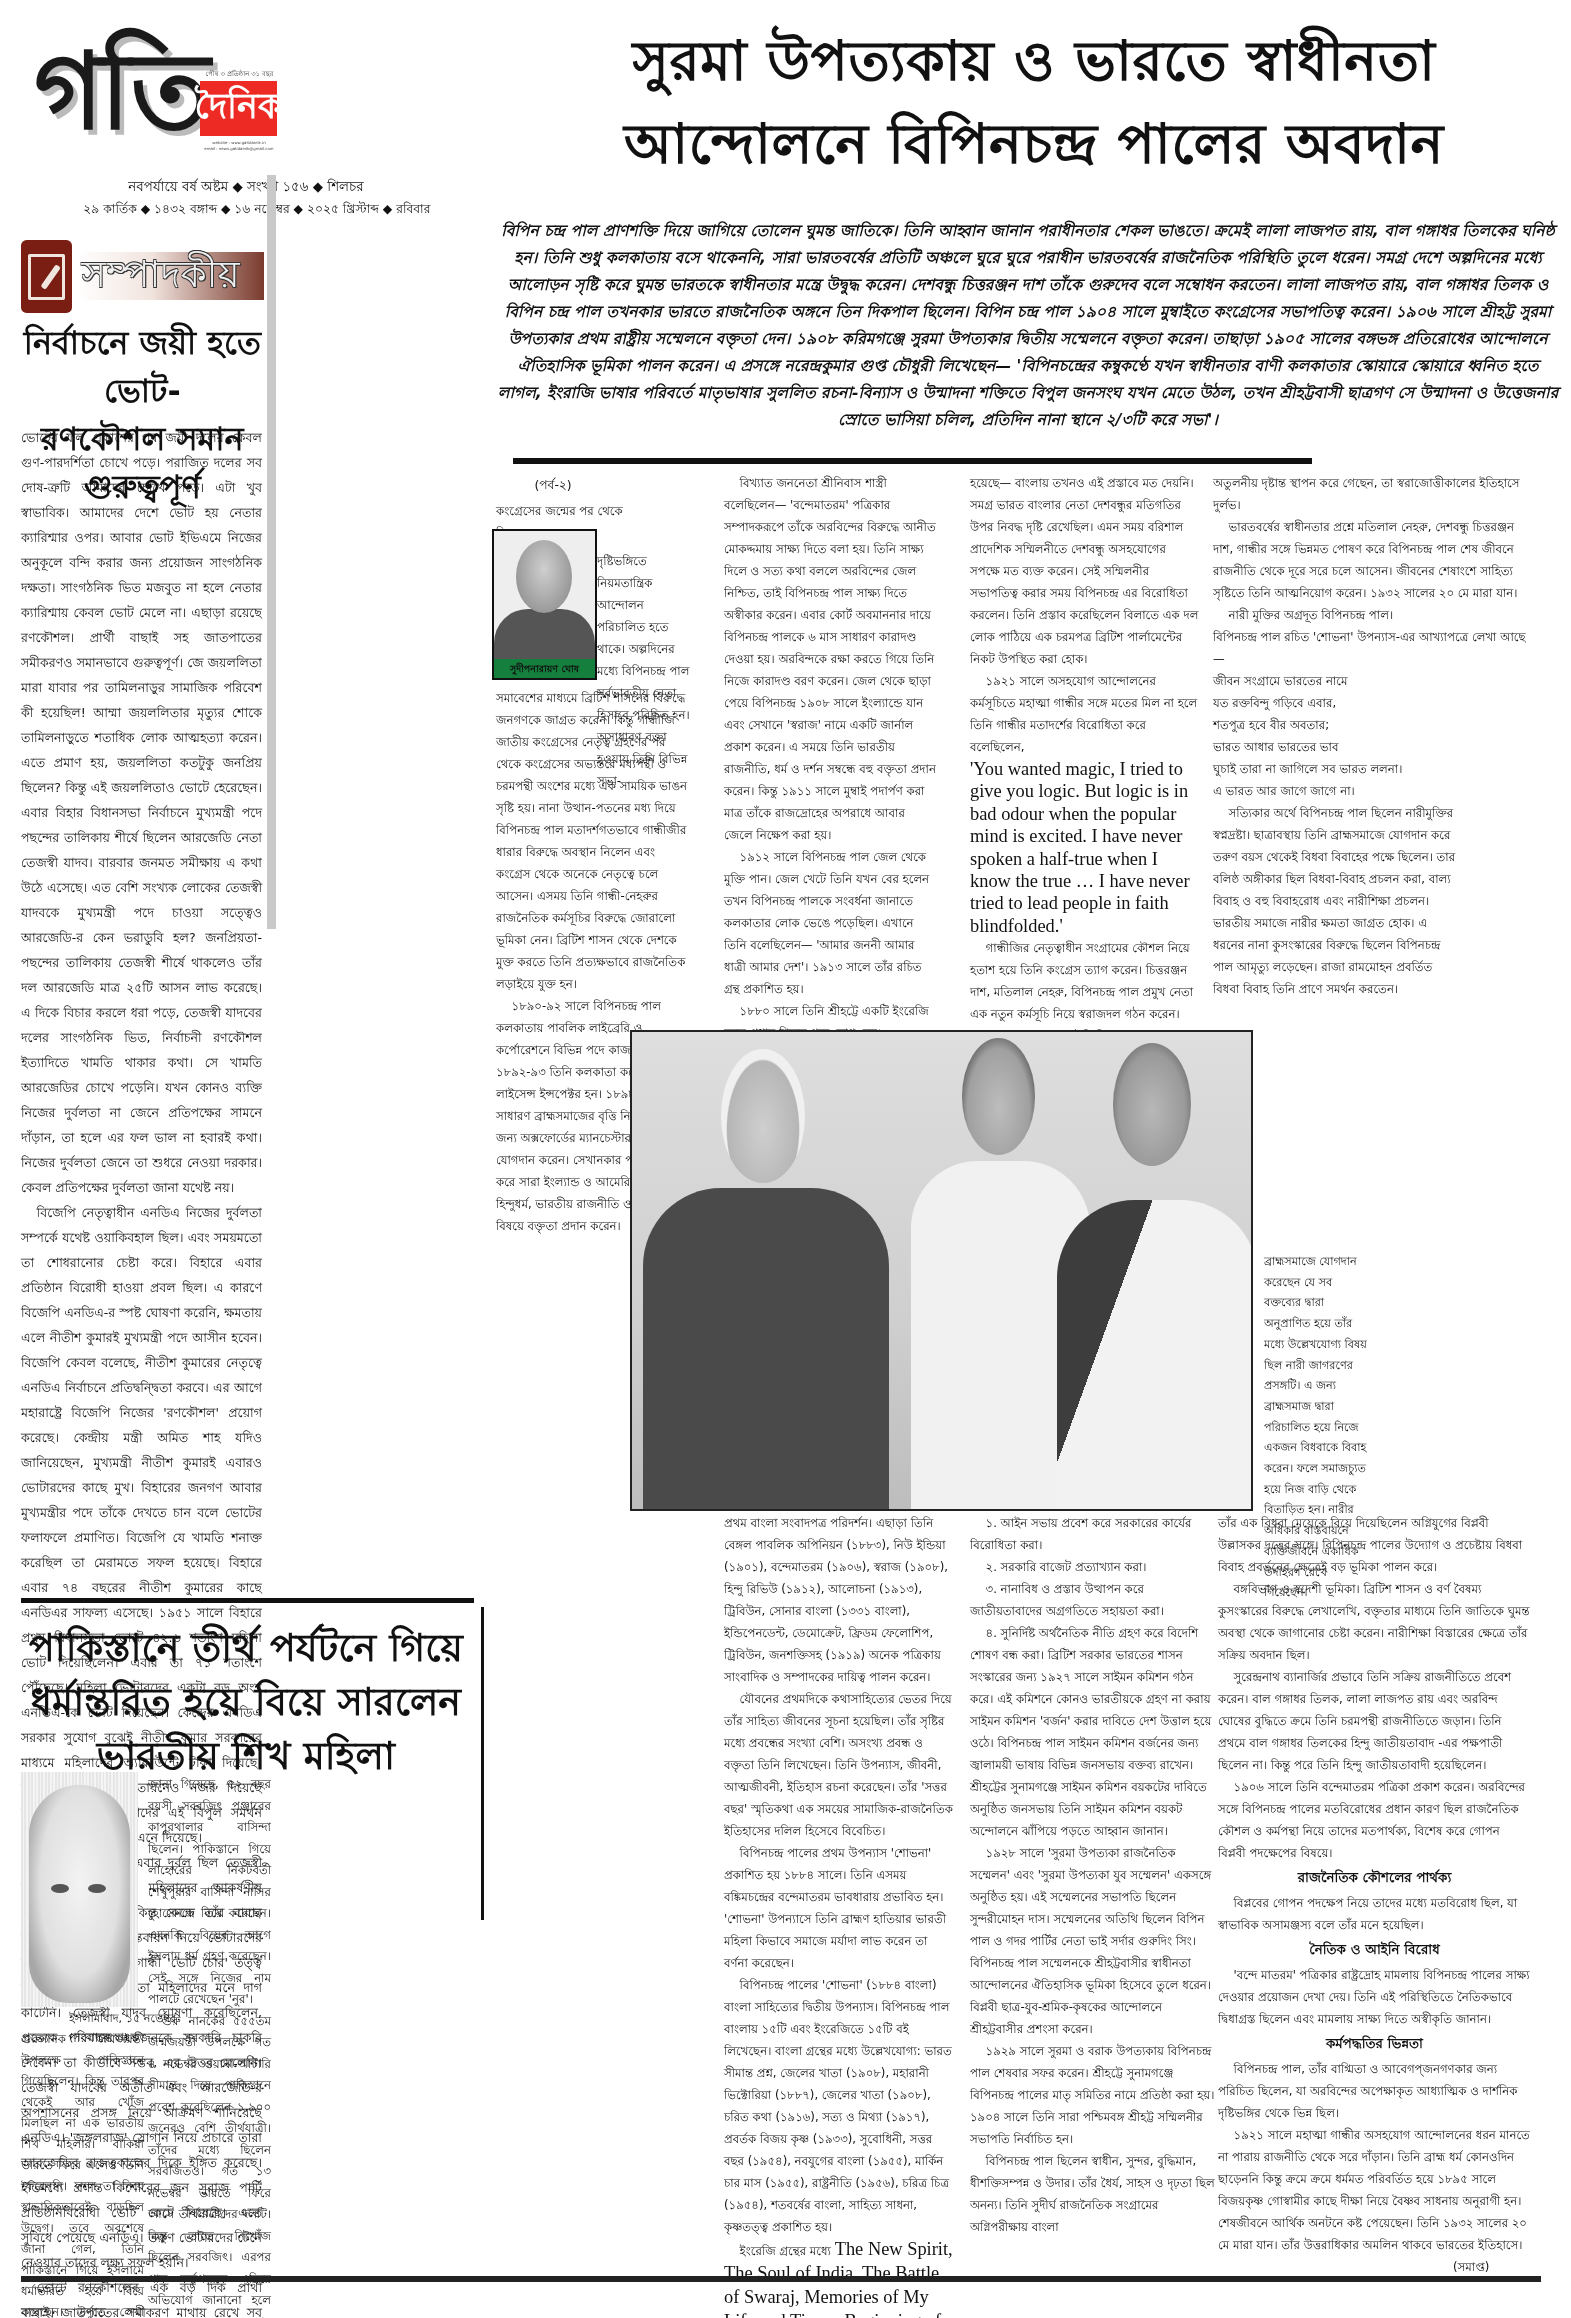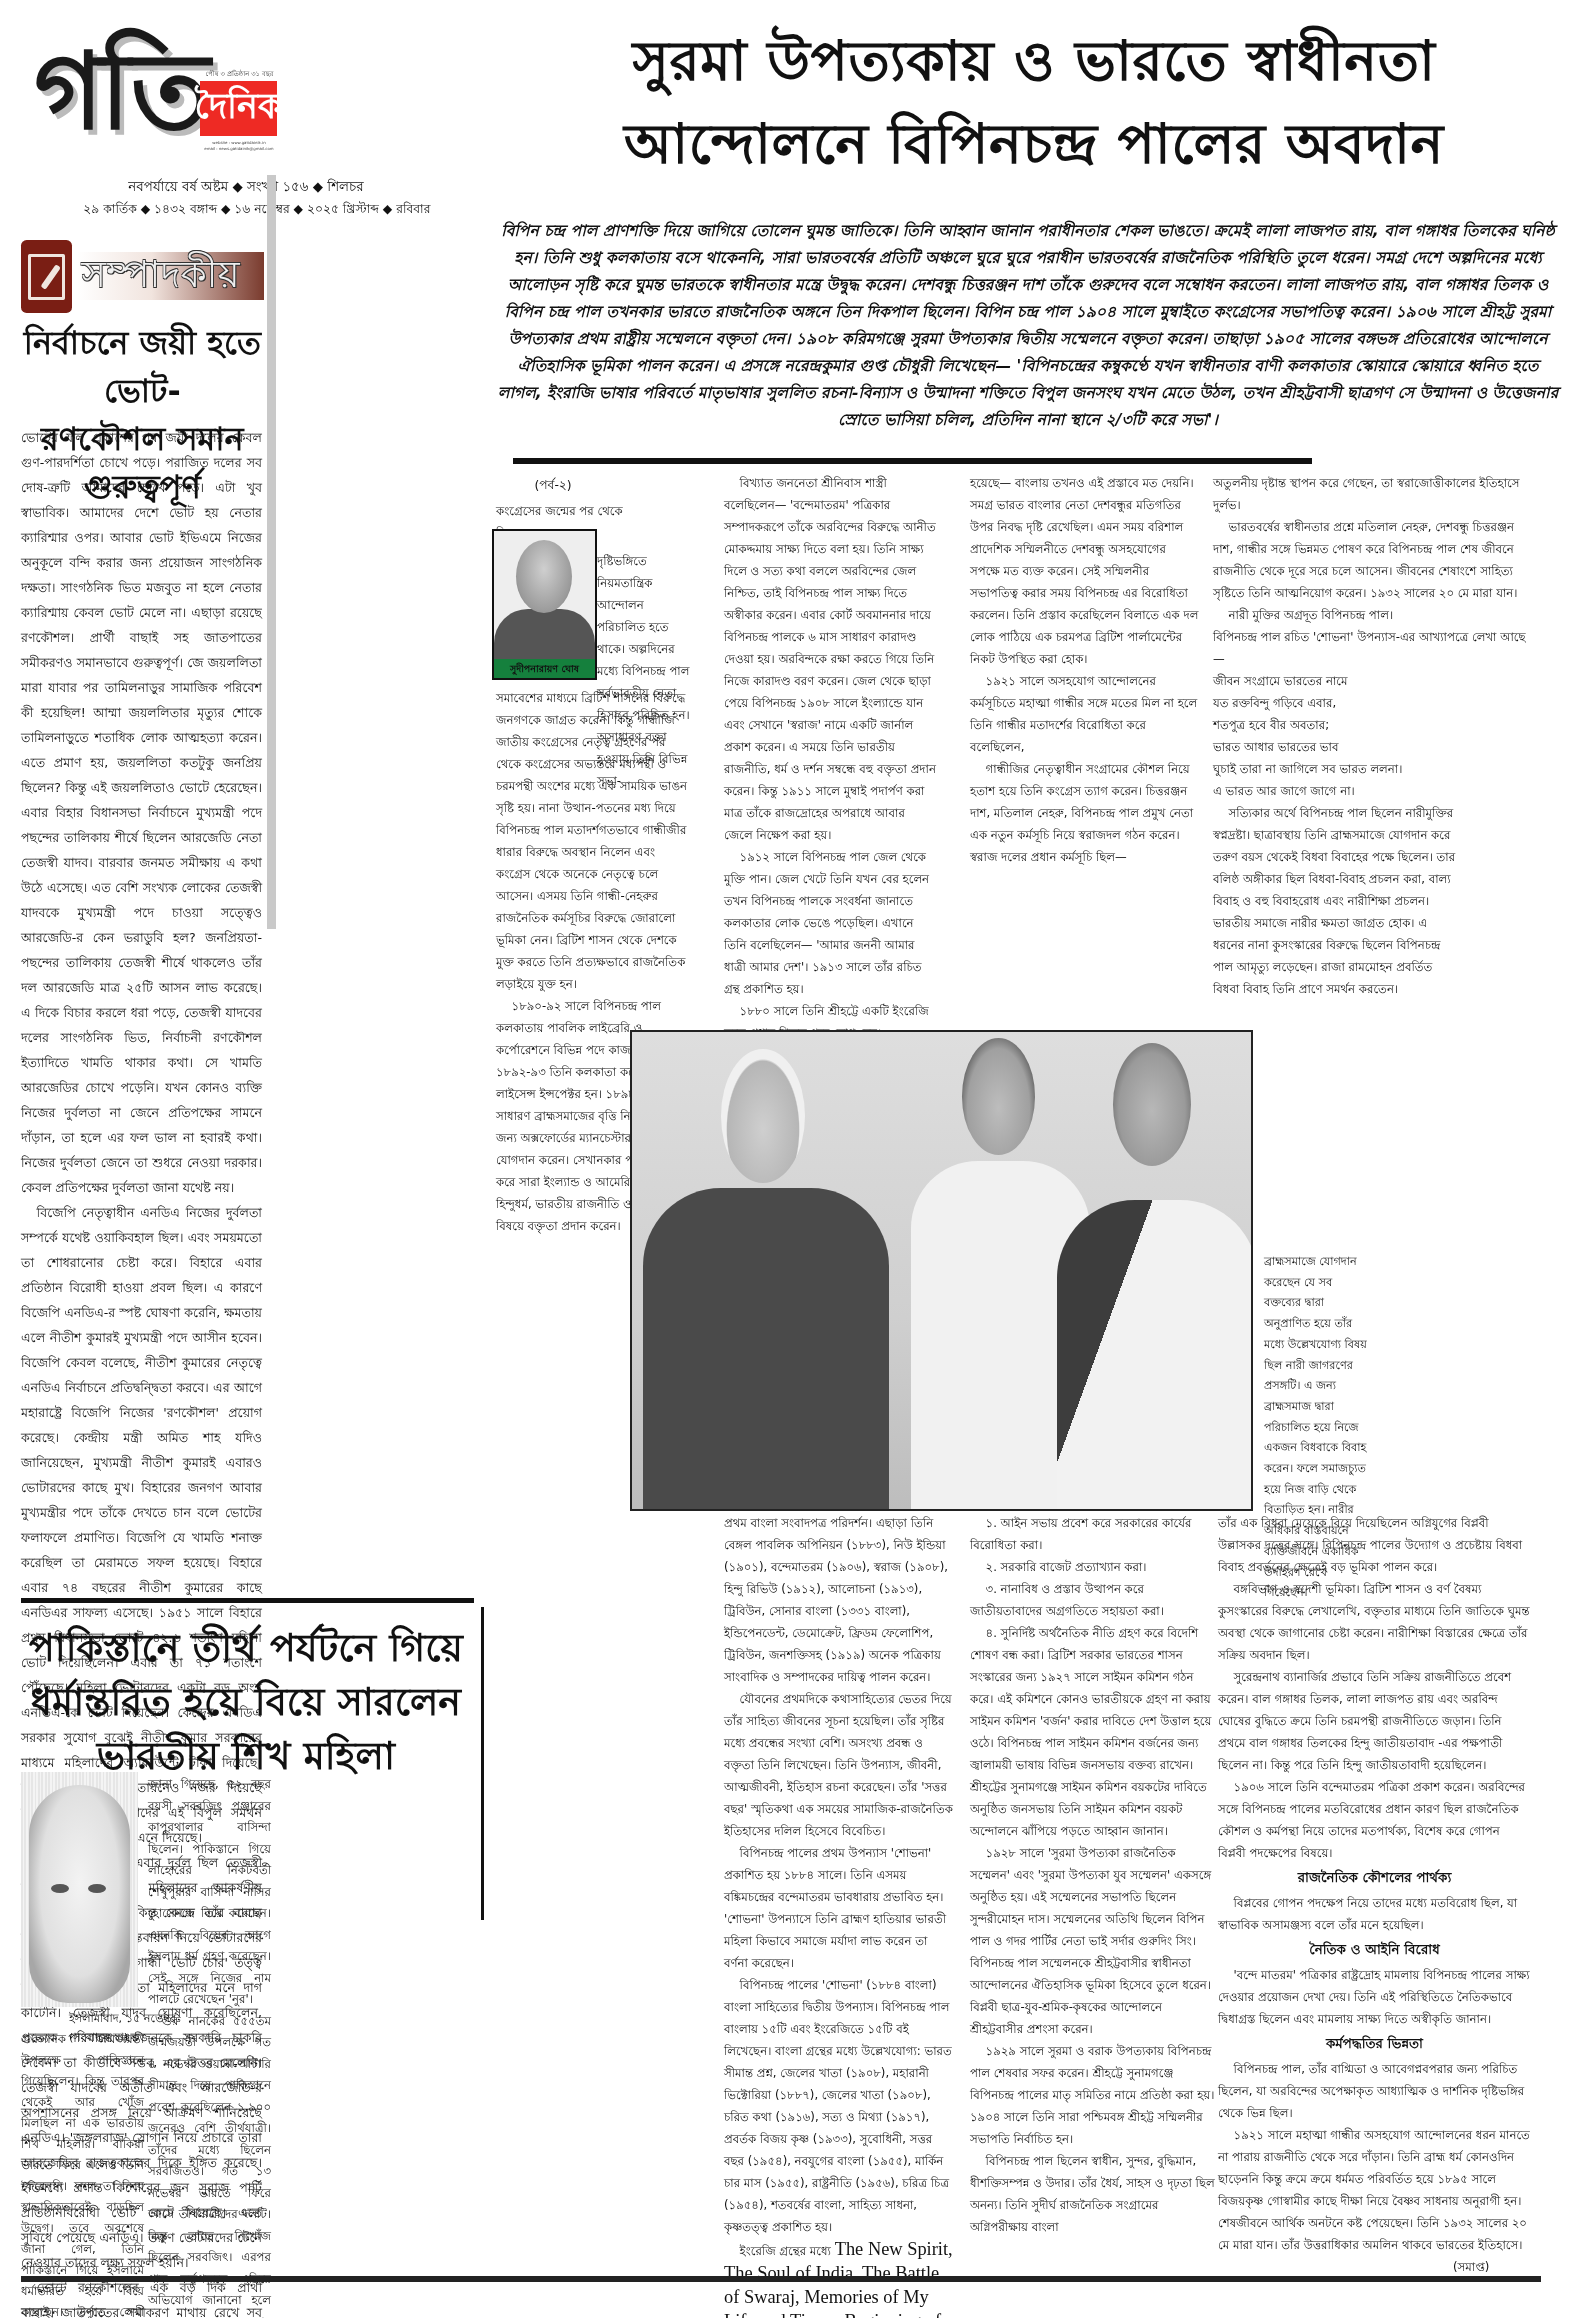--- a/index.html
+++ b/index.html
@@ -144,20 +144,21 @@
   <p>১৮৯০-৯২ সালে বিপিনচন্দ্র পাল কলকাতায় পাবলিক লাইব্রেরি ও কর্পোরেশনে বিভিন্ন পদে কাজ করেন। ১৮৯২-৯৩ তিনি কলকাতা কর্পোরেশনে লাইসেন্স ইন্সপেক্টর হন। ১৮৯৮ সালে তিনি সাধারণ ব্রাহ্মসমাজের বৃত্তি নিয়ে গবেষণার জন্য অক্সফোর্ডের ম্যানচেস্টার কলেজে যোগদান করেন। সেখানকার পাঠক্রম শেষ করে সারা ইংল্যান্ড ও আমেরিকা ভ্রমণ করে হিন্দুধর্ম, ভারতীয় রাজনীতি ও মানবতাবাদ বিষয়ে বক্তৃতা প্রদান করেন।</p>
 </div>
 <div class="col" id="col-b">
   <p>বিখ্যাত জননেতা শ্রীনিবাস শাস্ত্রী বলেছিলেন— 'বন্দেমাতরম' পত্রিকার সম্পাদকরূপে তাঁকে অরবিন্দের বিরুদ্ধে আনীত মোকদ্দমায় সাক্ষ্য দিতে বলা হয়। তিনি সাক্ষ্য দিলে ও সত্য কথা বললে অরবিন্দের জেল নিশ্চিত, তাই বিপিনচন্দ্র পাল সাক্ষ্য দিতে অস্বীকার করেন। এবার কোর্ট অবমাননার দায়ে বিপিনচন্দ্র পালকে ৬ মাস সাধারণ কারাদণ্ড দেওয়া হয়। অরবিন্দকে রক্ষা করতে গিয়ে তিনি নিজে কারাদণ্ড বরণ করেন। জেল থেকে ছাড়া পেয়ে বিপিনচন্দ্র  ১৯০৮ সালে ইংল্যান্ডে যান এবং সেখানে 'স্বরাজ' নামে একটি জার্নাল প্রকাশ করেন। এ সময়ে তিনি ভারতীয় রাজনীতি, ধর্ম ও দর্শন সম্বন্ধে বহু বক্তৃতা প্রদান করেন। কিন্তু ১৯১১ সালে মুম্বাই পদার্পণ করা মাত্র তাঁকে রাজদ্রোহের অপরাধে আবার জেলে নিক্ষেপ করা হয়।</p>
   <p>১৯১২ সালে বিপিনচন্দ্র পাল জেল থেকে মুক্তি পান। জেল খেটে তিনি যখন বের হলেন তখন বিপিনচন্দ্র পালকে সংবর্ধনা জানাতে কলকাতার লোক ভেঙে পড়েছিল। এখানে তিনি বলেছিলেন— 'আমার জননী আমার ধাত্রী আমার দেশ'। ১৯১৩ সালে তাঁর রচিত গ্রন্থ প্রকাশিত হয়।</p>
   <p>১৮৮০ সালে তিনি শ্রীহট্টে একটি ইংরেজি স্কুলে প্রধান শিক্ষক পদে যোগ দেন।</p>
 </div>
 <div class="col" id="col-c">
   <p class="noind">হয়েছে— বাংলায় তখনও এই প্রস্তাবে মত দেয়নি। সমগ্র ভারত বাংলার নেতা দেশবন্ধুর মতিগতির উপর নিবদ্ধ দৃষ্টি রেখেছিল। এমন সময় বরিশাল প্রাদেশিক সম্মিলনীতে দেশবন্ধু অসহযোগের সপক্ষে মত ব্যক্ত করেন। সেই সম্মিলনীর সভাপতিত্ব করার সময় বিপিনচন্দ্র এর বিরোধিতা করলেন। তিনি প্রস্তাব করেছিলেন বিলাতে এক দল লোক পাঠিয়ে এক চরমপত্র ব্রিটিশ পার্লামেন্টের নিকট উপস্থিত করা হোক।</p>
   <p>১৯২১ সালে অসহযোগ আন্দোলনের কর্মসূচিতে মহাত্মা গান্ধীর সঙ্গে মতের মিল না হলে তিনি গান্ধীর মতাদর্শের বিরোধিতা করে বলেছিলেন,</p>
+  <p class="eng">'You wanted magic, I tried to give you logic. But logic is in bad odour when the popular mind is excited. I have never spoken a half-true when I know the true … I have never tried to lead people in faith blindfolded.'</p>
   <p>গান্ধীজির নেতৃত্বাধীন সংগ্রামের কৌশল নিয়ে হতাশ হয়ে তিনি কংগ্রেস ত্যাগ করেন। চিত্তরঞ্জন দাশ, মতিলাল নেহরু, বিপিনচন্দ্র পাল প্রমুখ নেতা এক নতুন কর্মসূচি নিয়ে স্বরাজদল গঠন করেন। স্বরাজ দলের প্রধান কর্মসূচি ছিল—</p>
 </div>
 <div class="col" id="col-d">
   <p class="noind">অতুলনীয় দৃষ্টান্ত স্থাপন করে গেছেন, তা স্বরাজোত্তীকালের ইতিহাসে দুর্লভ।</p>
   <p>ভারতবর্ষের স্বাধীনতার প্রশ্নে মতিলাল নেহরু, দেশবন্ধু চিত্তরঞ্জন দাশ, গান্ধীর সঙ্গে ভিন্নমত পোষণ করে বিপিনচন্দ্র পাল শেষ জীবনে রাজনীতি থেকে দূরে সরে চলে আসেন। জীবনের শেষাংশে সাহিত্য সৃষ্টিতে তিনি আত্মনিয়োগ করেন। ১৯৩২ সালের ২০ মে মারা যান।</p>
   <p>নারী মুক্তির অগ্রদূত বিপিনচন্দ্র পাল।</p>
   <p class="noind">বিপিনচন্দ্র পাল রচিত 'শোভনা' উপন্যাস-এর আখ্যাপত্রে লেখা আছে—</p>
   <p class="noind">জীবন সংগ্রামে ভারতের নামে</p>
   <p class="noind">যত রক্তবিন্দু গড়িবে এবার,</p>
   <p class="noind">শতপুত্র হবে বীর অবতার;</p>
@@ -197,18 +198,18 @@
 <div class="col" id="col-lower-d">
   <p class="noind">তাঁর এক বিধবা মেয়েকে বিয়ে দিয়েছিলেন অগ্নিযুগের বিপ্লবী উল্লাসকর দত্তের সঙ্গে। বিপিনচন্দ্র পালের উদ্যোগ ও প্রচেষ্টায় বিধবা বিবাহ প্রবর্তনের ক্ষেত্রেই বড় ভূমিকা পালন করে।</p>
   <p>বঙ্গবিভাগ ও স্বদেশী ভূমিকা। ব্রিটিশ শাসন ও বর্ণ বৈষম্য কুসংস্কারের বিরুদ্ধে লেখালেখি, বক্তৃতার মাধ্যমে তিনি জাতিকে ঘুমন্ত অবস্থা থেকে জাগানোর চেষ্টা করেন। নারীশিক্ষা বিস্তারের ক্ষেত্রে তাঁর সক্রিয় অবদান ছিল।</p>
   <p>সুরেন্দ্রনাথ ব্যানার্জির প্রভাবে তিনি সক্রিয় রাজনীতিতে প্রবেশ করেন। বাল গঙ্গাধর তিলক, লালা লাজপত রায় এবং অরবিন্দ ঘোষের বুদ্ধিতে ক্রমে তিনি চরমপন্থী রাজনীতিতে জড়ান। তিনি প্রথমে বাল গঙ্গাধর তিলকের হিন্দু জাতীয়তাবাদ -এর পক্ষপাতী ছিলেন না। কিন্তু পরে তিনি হিন্দু জাতীয়তাবাদী হয়েছিলেন।</p>
   <p>১৯০৬ সালে তিনি বন্দেমাতরম  পত্রিকা প্রকাশ করেন।  অরবিন্দের সঙ্গে বিপিনচন্দ্র পালের মতবিরোধের প্রধান কারণ ছিল রাজনৈতিক কৌশল ও কর্মপন্থা নিয়ে তাদের মতপার্থক্য, বিশেষ করে গোপন বিপ্লবী পদক্ষেপের বিষয়ে।</p>
   <p class="sub">রাজনৈতিক কৌশলের পার্থক্য</p>
   <p>বিপ্লবের গোপন পদক্ষেপ নিয়ে তাদের মধ্যে মতবিরোধ ছিল, যা স্বাভাবিক অসামঞ্জস্য বলে তাঁর মনে হয়েছিল।</p>
   <p class="sub">নৈতিক ও আইনি বিরোধ</p>
   <p>'বন্দে মাতরম' পত্রিকার রাষ্ট্রদ্রোহ মামলায় বিপিনচন্দ্র পালের সাক্ষ্য দেওয়ার প্রয়োজন দেখা দেয়। তিনি এই পরিস্থিতিতে নৈতিকভাবে দ্বিধাগ্রস্ত ছিলেন এবং মামলায় সাক্ষ্য দিতে অস্বীকৃতি জানান।</p>
   <p class="sub">কর্মপদ্ধতির ভিন্নতা</p>
-  <p>বিপিনচন্দ্র পাল, তাঁর বাগ্মিতা ও আবেগপ্নবপরার জন্য পরিচিত ছিলেন, যা অরবিন্দের অপেক্ষাকৃত আধ্যাত্মিক ও দার্শনিক দৃষ্টিভঙ্গির থেকে ভিন্ন ছিল।</p>
+  <p>বিপিনচন্দ্র পাল, তাঁর বাগ্মিতা ও আবেগপ্জনগণকার জন্য পরিচিত ছিলেন, যা অরবিন্দের অপেক্ষাকৃত আধ্যাত্মিক ও দার্শনিক দৃষ্টিভঙ্গির থেকে ভিন্ন ছিল।</p>
   <p>১৯২১ সালে মহাত্মা গান্ধীর  অসহযোগ আন্দোলনের ধরন মানতে না পারায়  রাজনীতি থেকে সরে দাঁড়ান। তিনি ব্রাহ্ম ধর্ম কোনওদিন ছাড়েননি কিন্তু ক্রমে ক্রমে ধর্মমত পরিবর্তিত হয়ে ১৮৯৫ সালে বিজয়কৃষ্ণ গোস্বামীর কাছে দীক্ষা নিয়ে বৈষ্ণব সাধনায় অনুরাগী হন। শেষজীবনে আর্থিক অনটনে কষ্ট পেয়েছেন। তিনি ১৯৩২ সালের ২০ মে মারা যান। তাঁর উত্তরাধিকার অমলিন থাকবে ভারতের ইতিহাসে।</p>
 </div>
 <div class="abs" id="samapta">(সমাপ্ত)</div>
 <div class="abs" id="bottom-rule"></div>
 
 
 </body></html>

